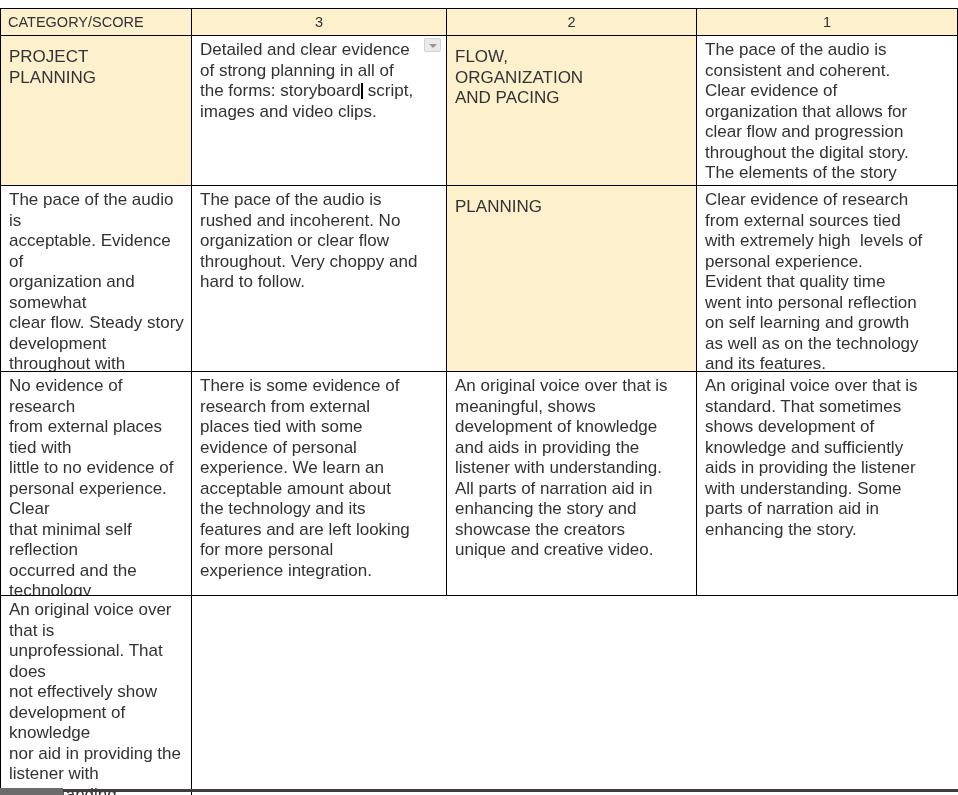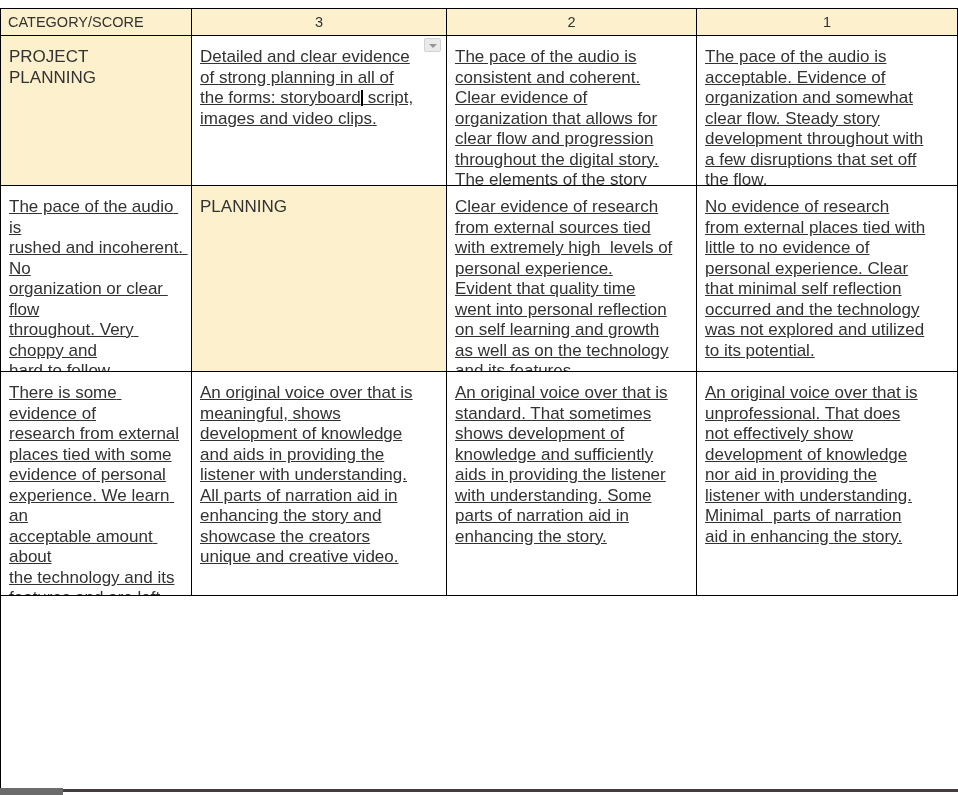--- a/index.html
+++ b/index.html
@@ -19,21 +19,21 @@
   .cell {
     position:relative; box-sizing:border-box; overflow:hidden;
     border-right:1px solid #000; border-bottom:1px solid #000;
     color:#323232; font-size:17px; line-height:20.5px;
   }
   .tan { background:#fdf0cd; }
   .head { display:flex; align-items:center; font-size:14.5px; }
   .head-cat { padding-left:7px; }
   .head-score { justify-content:center; }
   .cat-cell { padding:11px 6px 0 8px; }
-  .body-cell { padding:11px 6px 0 8px; background:#ffffff;text-decoration:underline; }
+  .body-cell { padding:4px 6px 0 8px; background:#ffffff; }
   .pre { white-space:pre-wrap; }
   .caret {
     display:inline-block; width:1.5px; height:16px; background:#000;
     vertical-align:-3px; margin:0 0.5px;
   }
   .chip {
     position:absolute; top:2px; right:5px; width:17px; height:14px;
     box-sizing:border-box; background:#eaeaea; border:1px solid #d2d2d2;
     border-radius:2px; display:flex; align-items:center; justify-content:center;
     cursor:pointer;
@@ -72,20 +72,25 @@
     <div class="cell body-cell">
       <span class="pre">Detailed and clear evidence
 of strong planning in all of
 the forms: storyboard</span><span class="caret"></span><span class="pre"> script,
 images and video clips.</span>
       <div class="chip">
         <span class="tri"></span>
       </div>
     </div>
 
+    <div class="cell tan cat-cell">
+      <span class="pre">FLOW,
+ORGANIZATION
+AND PACING</span>
+    </div>
     <div class="cell body-cell">
       <span class="pre">The pace of the audio is
 consistent and coherent.
 Clear evidence of
 organization that allows for
 clear flow and progression
 throughout the digital story.
 The elements of the story
 flow smoothly and orderly.</span>
     </div>

